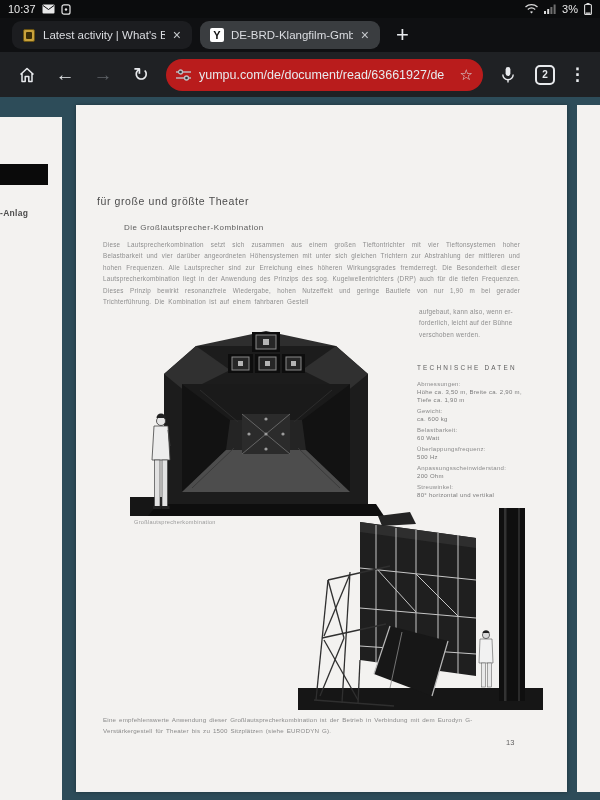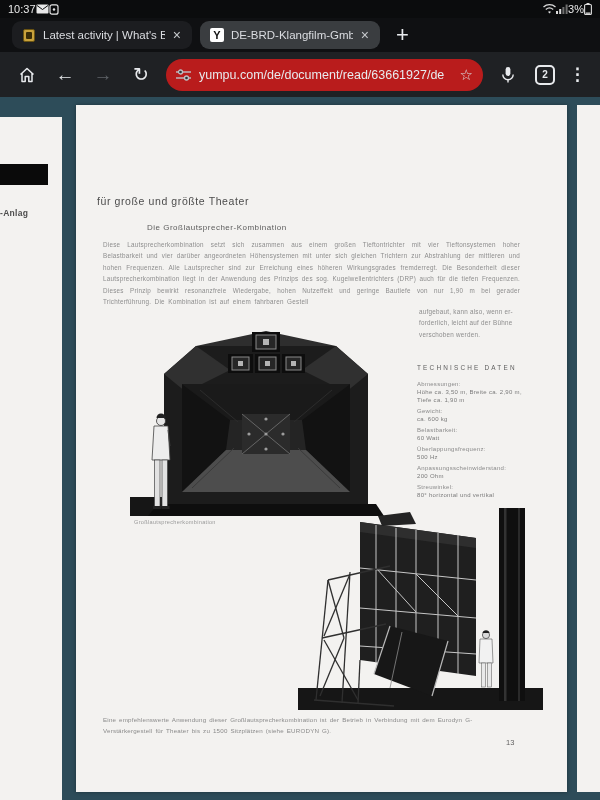--- a/index.html
+++ b/index.html
@@ -2,21 +2,21 @@
 <html><head>
 <meta charset="utf-8">
 <style>
   * { margin:0; padding:0; box-sizing:border-box; }
   html,body { width:600px; height:800px; background:#000; font-family:"Liberation Sans", sans-serif; overflow:hidden; }
   .screen { position:relative; width:600px; height:800px; background:#0f1012; }
 
   
   .status-bar { position:absolute; left:0; top:0; width:600px; height:18px; background:#0b0c0d;
     display:flex; align-items:center; justify-content:space-between; padding:0 8px; color:#e8e8e8; font-size:11px; }
-  .sb-left, .sb-right { display:flex; gap:0; }
+  .sb-left, .sb-right { display:flex; gap:6px; }
   .sb-icon { display:inline-flex; align-items:center; }
 
   
   .tab-strip { position:absolute; left:0; top:18px; width:600px; height:34px; background:#0f1012;
     display:flex; align-items:center; padding-left:12px; }
   .tab { display:flex; align-items:center; gap:7px; height:28px; padding:0 10px; border-radius:9px;
     max-width:180px; color:#dadce0; font-size:11.5px; }
   .tab.inactive { background:#1c1d20; margin-right:8px; }
   .tab.active { background:#3a3d40; }
   .tab-title { white-space:nowrap; overflow:hidden; max-width:128px; }
@@ -46,21 +46,21 @@
   
   .content { position:absolute; left:0; top:97px; width:600px; height:703px; background:#2d4c59; }
   .page-strip-left { position:absolute; left:0; top:20px; width:62px; height:690px; background:#f3f2f0; }
   .frag-black { position:absolute; left:0; top:47px; width:48px; height:21px; background:#0a0a0a; }
   .frag-text { position:absolute; left:0; top:91px; color:#4e4e4e; font-size:8.5px; font-weight:bold; letter-spacing:0.3px; }
   .page-strip-right { position:absolute; left:577px; top:8px; width:23px; height:687px; background:#f3f2f0; }
 
   .page { position:absolute; left:76px; top:8px; width:491px; height:687px; background:#f3f2f0;
     color:#555; box-shadow:0 0 4px rgba(0,0,0,0.35); }
   .doc-heading { position:absolute; left:21px; top:90px; font-size:10.5px; letter-spacing:0.6px; color:#4c4c4c; }
-  .doc-subheading { position:absolute; left:71px; top:118px; font-size:8px; letter-spacing:0.5px; color:#5c5c5c; }
+  .doc-subheading { position:absolute; left:48px; top:118px; font-size:8px; letter-spacing:0.5px; color:#5c5c5c; }
   .doc-body { position:absolute; left:27px; top:134px; width:417px; font-size:6.3px; line-height:11.4px;
     text-align:justify; color:#8d8d8d; letter-spacing:0.25px; word-spacing:1.4px; }
   .doc-side { position:absolute; left:343px; top:201px; width:101px; font-size:6.3px; line-height:11.4px;
     color:#8d8d8d; letter-spacing:0.25px; white-space:pre-line; text-align:justify; }
   .illus1 { position:absolute; left:54px; top:223px; width:272px; height:190px; }
   .caption1 { position:absolute; left:58px; top:414px; font-size:5.6px; color:#9a9a9a; letter-spacing:0.3px; }
   .tech { position:absolute; left:341px; top:259px; width:150px; }
   .tech-title { font-size:6.4px; letter-spacing:2.2px; color:#5d5d5d; margin-bottom:9px; }
   .tech-item { margin-bottom:3px; }
   .tech-label { font-size:6px; line-height:8px; color:#8a8a8a; letter-spacing:0.3px; }

